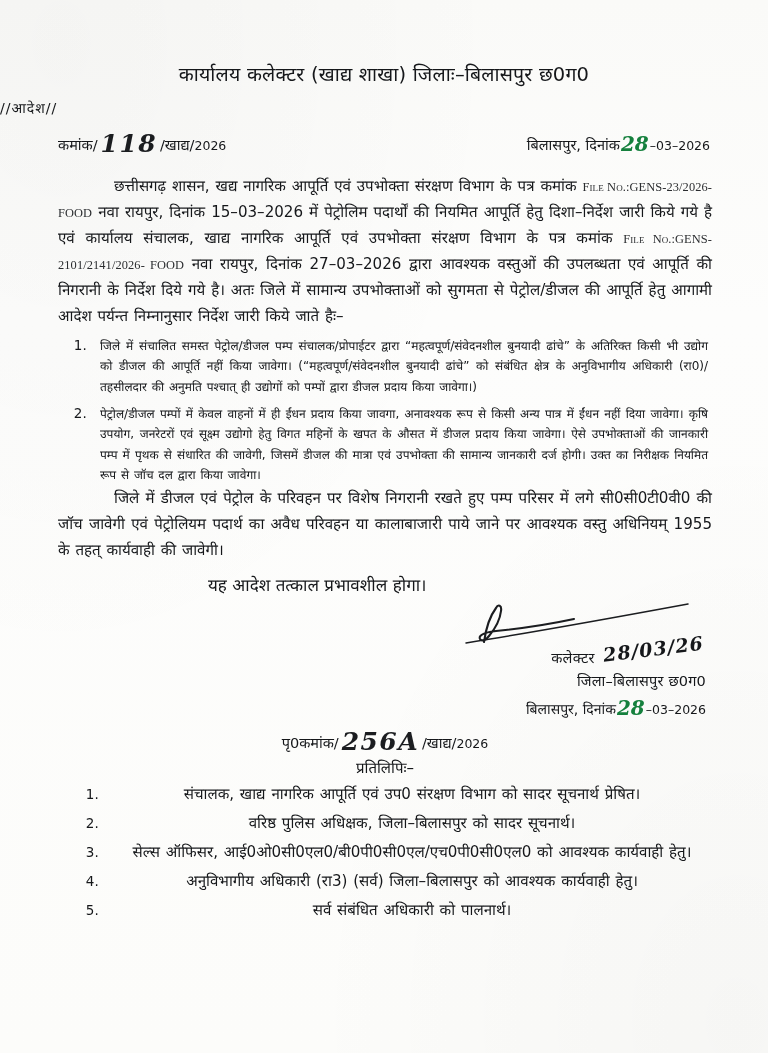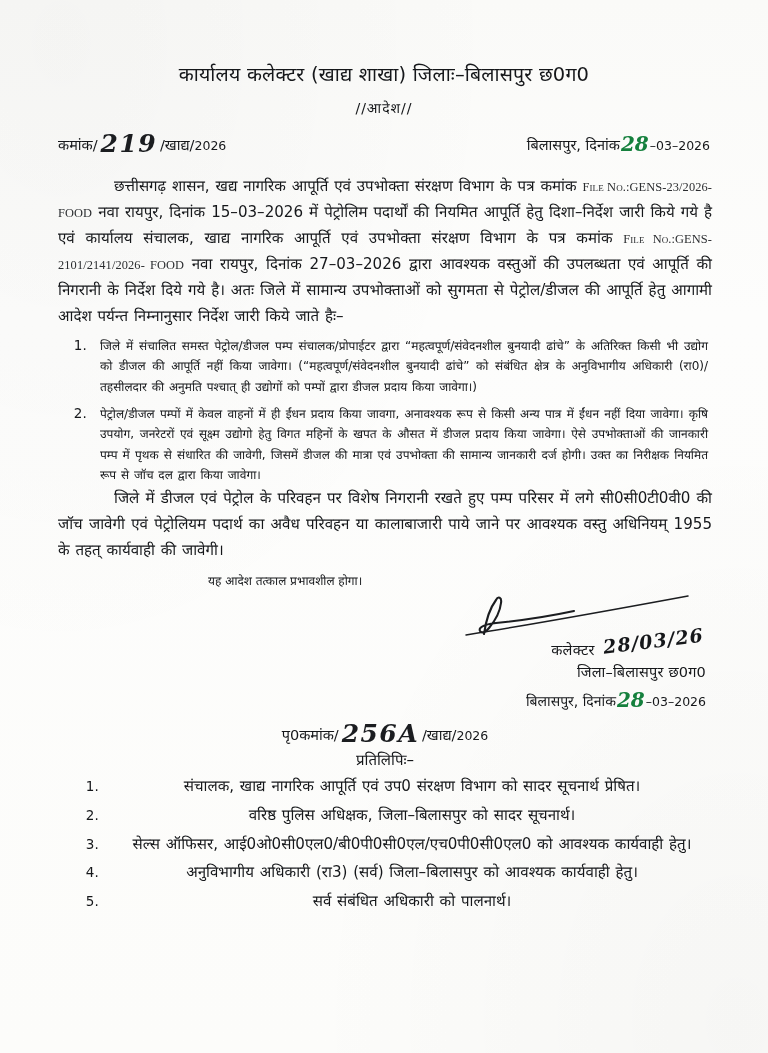--- a/index.html
+++ b/index.html
@@ -36,21 +36,21 @@
   
   .doc-title {
     text-align: center;
     font-size: 19.5px;
     letter-spacing: .2px;
     margin: 60px 0 0 0;
     padding: 0 60px;
     font-weight: 400;
   }
   .order-word {
-    text-align: center;
+    text-align: left;
     font-size: 14px;
     margin-top: 11px;
     letter-spacing: 1px;
   }
   .ref-row {
     display: flex;
     justify-content: space-between;
     align-items: baseline;
     margin-top: 12px;
     padding: 0 58px 0 58px;
@@ -113,21 +113,21 @@
     text-justify: inter-word;
     padding-left: 8px;
     word-spacing: 1px;
   }
   ol.points > li::marker { font-size: 13.5px; }
 
   .para-gap { margin-top: 7px; }
 
   .closing {
     margin: 7px 0 8px 0;
-    font-size: 12px;
+    font-size: 17px;
     text-indent: 150px;
     line-height: 1.72;
   }
 
   
   .sig-block {
     position: relative;
     text-align: right;
     padding-right: 62px;
     margin-top: 2px;
@@ -184,21 +184,21 @@
 <body>
 
 <div class="page">
   <div class="content">
 
     <div class="doc-title">कार्यालय कलेक्टर (खाद्य शाखा) जिलाः–बिलासपुर छ0ग0</div>
     <div class="order-word">//आदेश//</div>
 
     <div class="ref-row">
       <div class="ref-left">
-        <span>कमांक/</span><span class="hand">219</span><span>/खाद्य/</span><span class="small-num">2026</span>
+        <span>कमांक/</span><span class="hand">118</span><span>/खाद्य/</span><span class="small-num">2026</span>
       </div>
       <div class="ref-right">
         <span>बिलासपुर, दिनांक</span><span class="hand-sm">28</span><span class="small-num">–03–2026</span>
       </div>
     </div>
 
     <div class="body-block">
 
       <p class="para"><span>छत्तीसगढ़ शासन, खद्य नागरिक आपूर्ति एवं उपभोक्ता संरक्षण विभाग के पत्र कमांक </span><span class="filenum">File No.:GENS-23/2026- FOOD</span><span> नवा रायपुर, दिनांक 15–03–2026 में पेट्रोलिम पदार्थों की नियमित आपूर्ति हेतु दिशा–निर्देश जारी किये गये है एवं कार्यालय संचालक, खाद्य नागरिक आपूर्ति एवं उपभोक्ता संरक्षण विभाग के पत्र कमांक </span><span class="filenum">File No.:GENS-2101/2141/2026- FOOD</span><span> नवा रायपुर, दिनांक 27–03–2026 द्वारा आवश्यक वस्तुओं की उपलब्धता एवं आपूर्ति की निगरानी के निर्देश दिये गये है। अतः जिले में सामान्य उपभोक्ताओं को सुगमता से पेट्रोल/डीजल की आपूर्ति हेतु आगामी आदेश पर्यन्त निम्नानुसार निर्देश जारी किये जाते हैः–</span></p>
 

